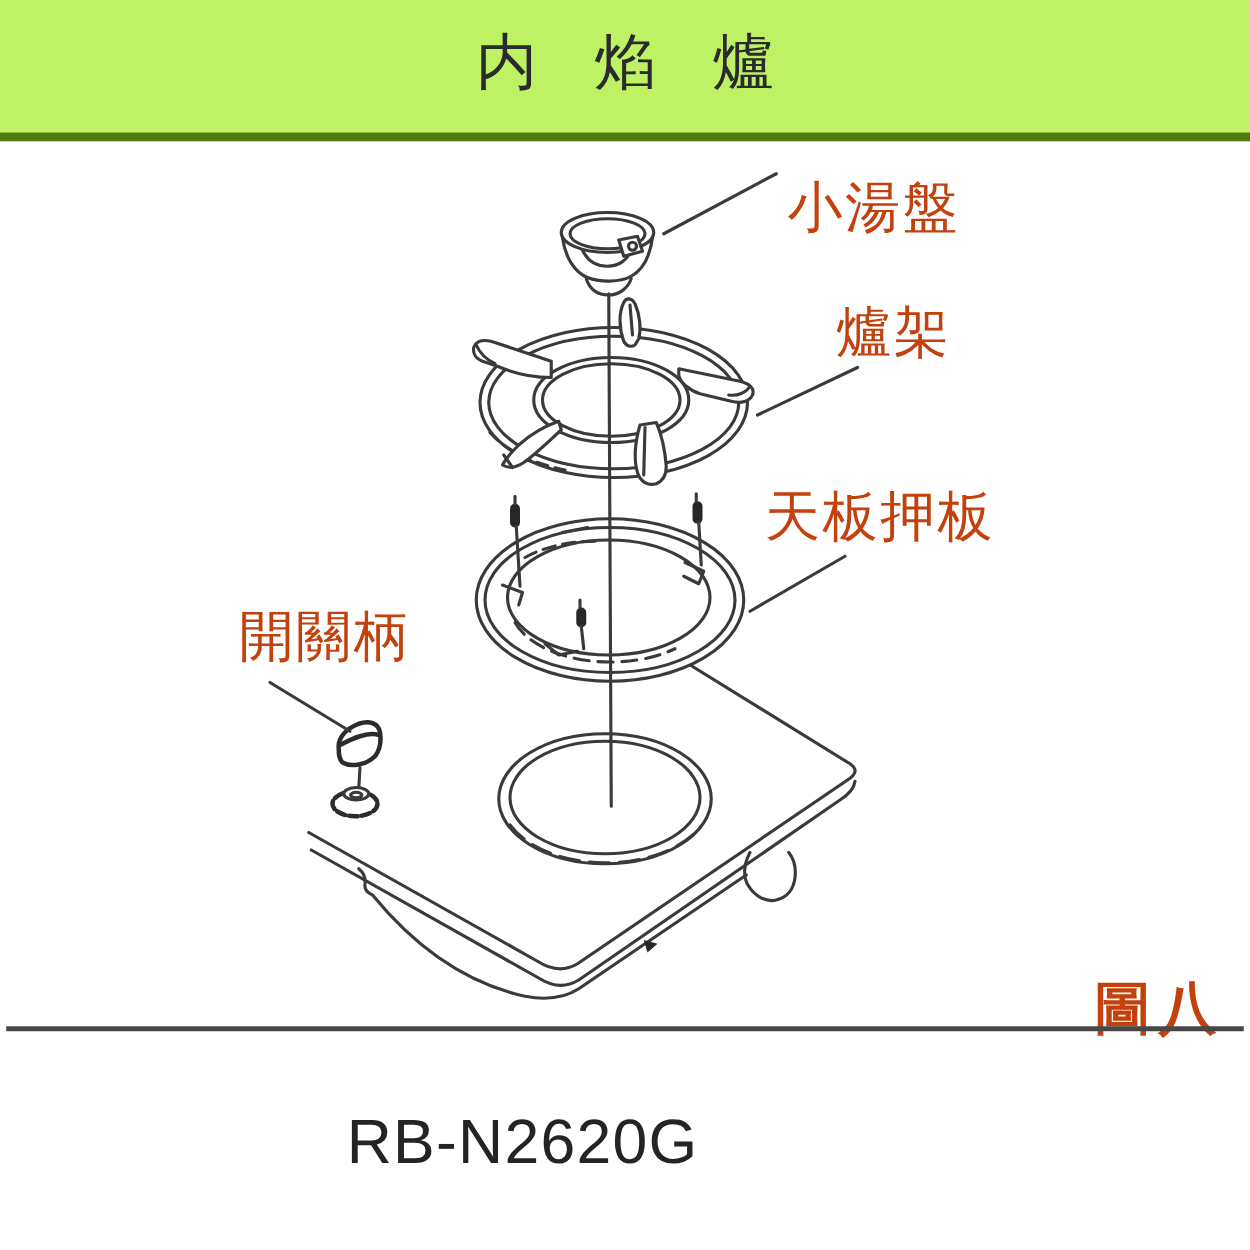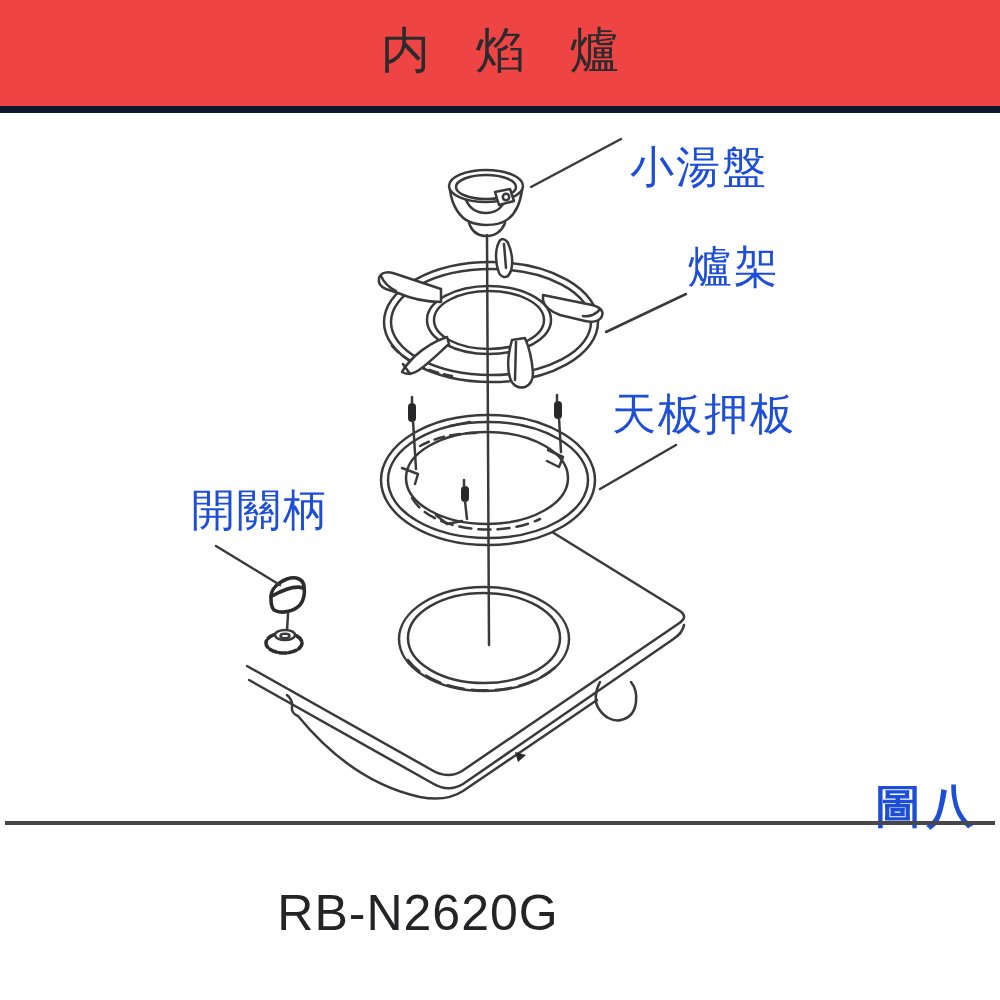--- a/index.html
+++ b/index.html
@@ -3,44 +3,44 @@
 <meta charset="utf-8">
 <style>
   html,body{margin:0;padding:0;background:#ffffff;}
   .page{
     position:relative;width:1000px;height:1000px;overflow:hidden;
     background:#ffffff;font-family:"Liberation Sans",sans-serif;
   }
   
   .title-bar{
     position:absolute;left:0;top:0;width:1000px;height:106px;
-    background:#ef4444;border-bottom:7px solid #0f172a;
+    background:#bef264;border-bottom:7px solid #4d7c0f;
     display:flex;align-items:center;justify-content:center;
   }
   .title-bar .title{
     font-size:49px;font-weight:500;color:#2b2b2d;
     letter-spacing:16px;padding-left:16px;line-height:1;margin-top:-6px;
     white-space:nowrap;
   }
   
   .art{position:absolute;left:0;top:0;width:1000px;height:1000px;}
   .art path,.art ellipse,.art line{
     fill:none;stroke:#3a3a3c;stroke-width:2.5;
     stroke-linecap:round;stroke-linejoin:round;
   }
   .art .wfill{fill:#ffffff;}
   .art .dark{fill:#28282a;stroke:none;}
   .art .thick{stroke-width:3.6;stroke:#2c2c2e;}
   
   .lbl{
-    position:absolute;font-size:44px;color:#1d4ed8;line-height:1;
+    position:absolute;font-size:44px;color:#c2410c;line-height:1;
     letter-spacing:2px;white-space:nowrap;
   }
   .lbl-soup{left:630px;top:145px;}
-  .lbl-rack{left:669px;top:245px;margin-left:19px;}
+  .lbl-rack{left:669px;top:245px;}
   .lbl-press{left:612px;top:392px;}
   .lbl-switch{left:191px;top:488px;}
   .lbl-fig{left:875px;top:783px;font-size:46px;font-weight:600;letter-spacing:6px;}
   
   .divider{position:absolute;left:5px;top:821px;width:990px;height:4px;background:#47474a;}
   .model{
     position:absolute;left:0;top:888px;width:836px;text-align:center;
     font-size:50px;color:#242427;letter-spacing:1px;line-height:1;
   }
 </style>

